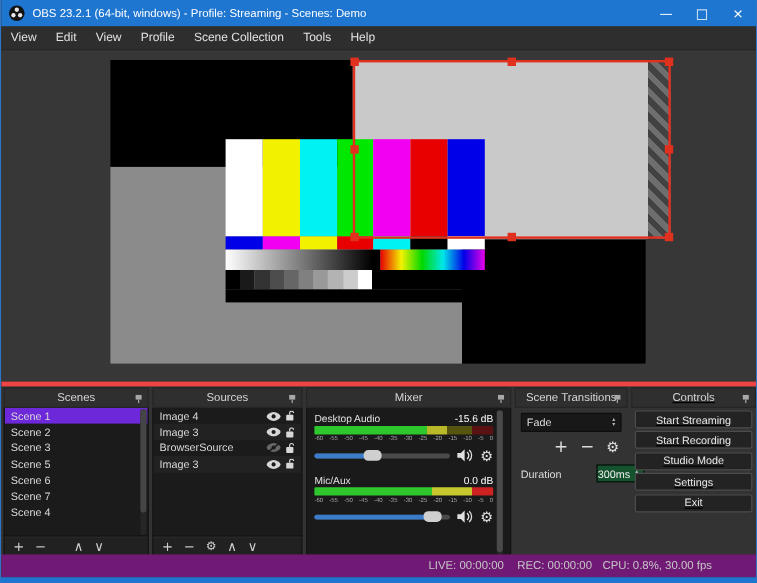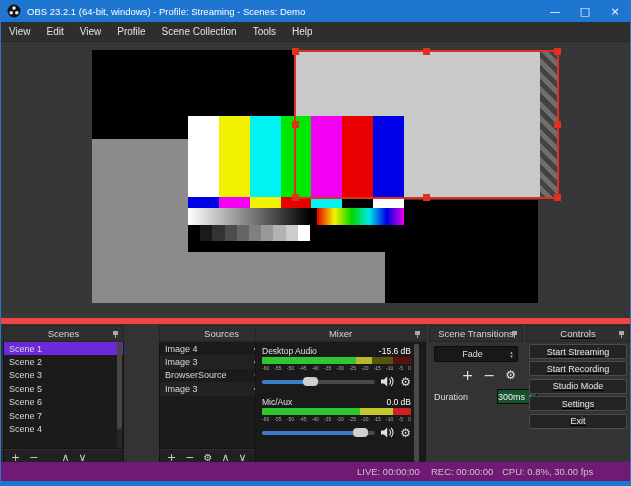--- a/index.html
+++ b/index.html
@@ -49,24 +49,24 @@
 
   .selection { left:293px; top:8px; width:265px; height:149px; z-index:5;
                border:2px solid #e0301e; }
   .hnd { position:absolute; width:7px; height:7px; background:#e0301e; }
   .h-tl { left:-4px; top:-4px; }   .h-tm { left:50%; margin-left:-4px; top:-4px; }
   .h-tr { right:-4px; top:-4px; }  .h-ml { left:-4px; top:50%; margin-top:-4px; }
   .h-mr { right:-4px; top:50%; margin-top:-4px; } .h-bl { left:-4px; bottom:-4px; }
   .h-bm { left:50%; margin-left:-4px; bottom:-4px; } .h-br { right:-4px; bottom:-4px; }
 
   
-  .dock { height:144px; background:#333; position:relative; border-top:6px solid #ef4444; }
+  .dock { height:144px; background:#333; position:relative; border-top:4px solid #ef4444; }
   .panel { position:absolute; top:1px; height:142px; }
   .p-scenes { left:2px; width:121px; }
-  .p-sources { left:126px; width:125px;margin-left:32px; }
+  .p-sources { left:126px; width:125px; }
   .p-mixer { left:254px; width:171px; }
   .p-trans { left:428px; width:94px; }
   .p-controls { left:525px; width:104px;text-decoration:underline; }
   .panel-header { height:17px; background:#2f2f2f; border:1px solid #262626;
                   display:flex; align-items:center; justify-content:center;
                   font-size:9.5px; color:#d5d5d5; position:relative; }
   .pin { position:absolute; right:4px; top:5px; }
 
   .list-body { position:relative; height:107px; background:#1b1b1b;
                border:1px solid #141414; border-top:none; overflow:hidden; }
@@ -102,21 +102,21 @@
   .vol-handle { position:absolute; top:-3px; width:15px; height:9px; background:#cfcfcf; border-radius:4px; }
   .f-42 { width:42%; } .h-42 { left:36%; }
   .f-88 { width:88%; } .h-88 { left:80%; }
   .gear { font-family:"DejaVu Sans", sans-serif; font-size:12px; color:#e0e0e0; line-height:1; }
   .ch2 { margin-top:7px; }
 
   
   .trans-body { padding:4px 5px; }
   .combo { height:16px; background:#181818; border:1px solid #0e0e0e; border-radius:1px;
            display:flex; align-items:center; }
-  .combo-val { flex:1; font-size:9px; color:#ddd; padding-left:4px;text-align:center; }
+  .combo-val { flex:1; font-size:9px; color:#ddd; padding-left:4px; }
   .spin-arrows { width:11px; display:flex; flex-direction:column; align-items:center;
                  font-size:5px; color:#b5b5b5; line-height:4px;
                  font-family:"DejaVu Sans", sans-serif; }
   .tbtn-row { height:20px; display:flex; justify-content:flex-end; align-items:center;
               gap:10px; margin-top:3px; padding-right:2px; color:#e0e0e0; }
   .tbtn-row .big { font-size:14px; font-family:"DejaVu Sans", sans-serif; line-height:1; }
   .dur-row { display:flex; align-items:center; margin-top:4px;gap:25px; }
   .dur-label { font-size:9px; color:#ddd; }
   .dur-field { flex:1; margin-left:4px; height:15px; background:#14532d;
                border:1px solid #090909; display:flex; align-items:center; }

